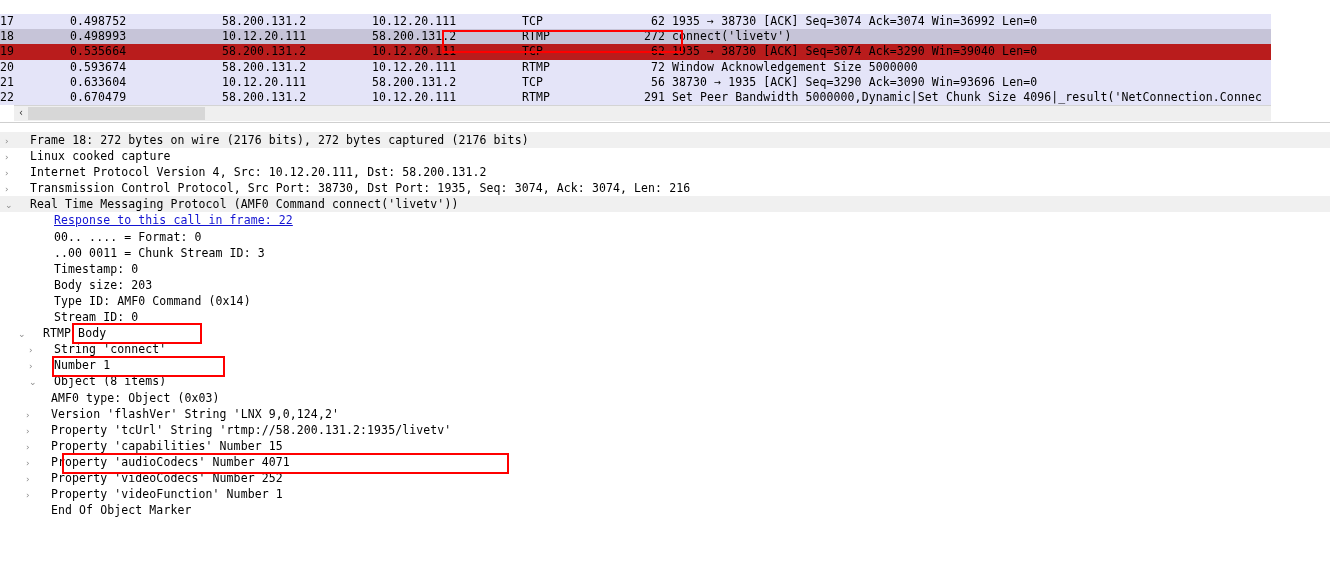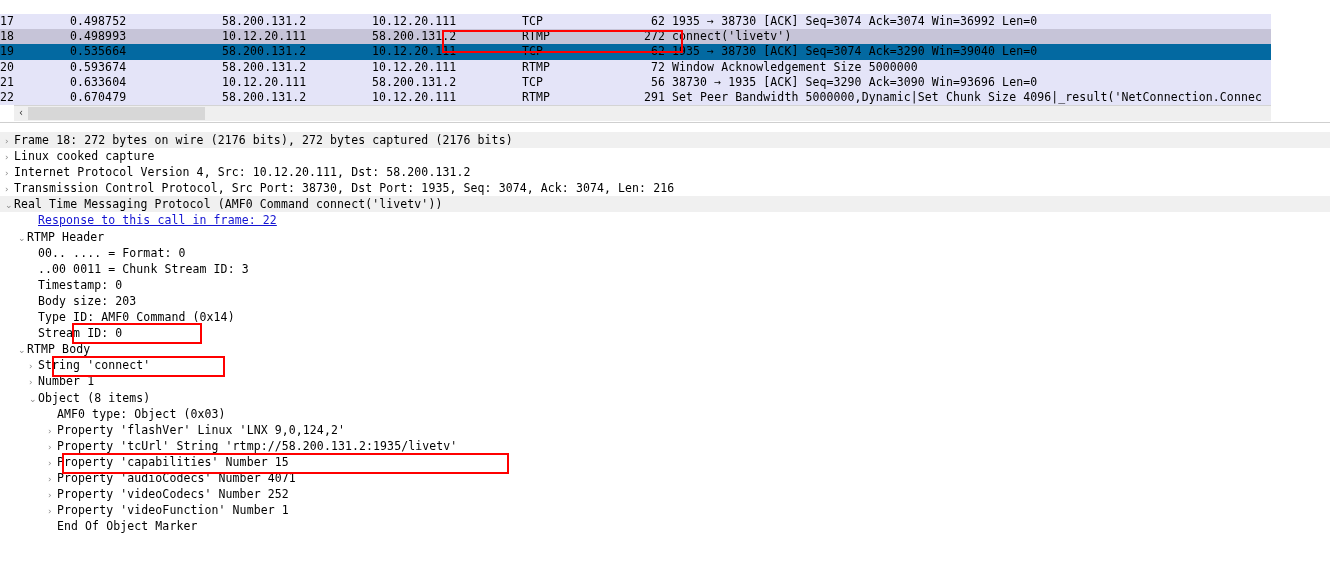--- a/index.html
+++ b/index.html
@@ -37,21 +37,21 @@
   .packet-row {
     position: relative;
     height: 15.2px;
     line-height: 15.2px;
     white-space: nowrap;
     background: #e4e4f8;
     font-size: 11.5px;
     letter-spacing: 0.1px;
   }
   .packet-row.sel   { background: #c6c4d8; padding-left: 32px; }
-  .packet-row.blue  { background: #0369a1; }
+  .packet-row.blue  { background: #b91c1c; }
   .stream-line {
     position: absolute;
     left: 18px;
     top: 0;
     width: 2px;
     height: 91px;
     background: #9a9ab0;
   }
   .stream-dot {
     position: absolute;
@@ -139,31 +139,31 @@
   .tree-row.hl { background: #f0f0f0; }
   .twisty {
     display: inline-block;
     width: 9px;
     color: #8a8a8a;
     font-family: "DejaVu Sans", sans-serif;
     font-size: 9px;
     text-align: left;
   }
   .twisty.none { color: transparent; }
-  .lbl { display: inline-block; }
+  .lbl { display: inline-block; margin-left: 16px; }
   .lnk {
     color: #1414d2;
     text-decoration: underline;
   }
 
   
   .i0 { padding-left: 5px; }
   .i1 { padding-left: 18px; }
   .i2 { padding-left: 29px; }
-  .i3 { padding-left: 48px; }
+  .i3 { padding-left: 26px; }
 
   
   .redbox {
     position: absolute;
     border: 2px solid #ff0000;
     box-sizing: border-box;
     pointer-events: none;
     z-index: 40;
   }
   #redbox-info       { left: 442px; top: 30px;  width: 241px; height: 23px; }
@@ -257,33 +257,32 @@
 <div id="pane-divider"></div>
 
 <div id="packet-detail-pane">
   <div id="detail-tree">
       <div class="tree-row hl"><span class="i0"><span class="twisty">›</span><span class="lbl">Frame 18: 272 bytes on wire (2176 bits), 272 bytes captured (2176 bits)</span></span></div>
       <div class="tree-row"><span class="i0"><span class="twisty">›</span><span class="lbl">Linux cooked capture</span></span></div>
       <div class="tree-row"><span class="i0"><span class="twisty">›</span><span class="lbl">Internet Protocol Version 4, Src: 10.12.20.111, Dst: 58.200.131.2</span></span></div>
       <div class="tree-row"><span class="i0"><span class="twisty">›</span><span class="lbl">Transmission Control Protocol, Src Port: 38730, Dst Port: 1935, Seq: 3074, Ack: 3074, Len: 216</span></span></div>
       <div class="tree-row hl"><span class="i0"><span class="twisty">⌄</span><span class="lbl">Real Time Messaging Protocol (AMF0 Command connect('livetv'))</span></span></div>
       <div class="tree-row"><span class="i2"><span class="twisty none"></span><span class="lbl lnk">Response to this call in frame: 22</span></span></div>
-      <div class="tree-row"><span class="i1"><span class="twisty">⌄</span><span class="lbl">RTMP Header</span></span></div>
       <div class="tree-row"><span class="i2"><span class="twisty none"></span><span class="lbl">00.. .... = Format: 0</span></span></div>
       <div class="tree-row"><span class="i2"><span class="twisty none"></span><span class="lbl">..00 0011 = Chunk Stream ID: 3</span></span></div>
       <div class="tree-row"><span class="i2"><span class="twisty none"></span><span class="lbl">Timestamp: 0</span></span></div>
       <div class="tree-row"><span class="i2"><span class="twisty none"></span><span class="lbl">Body size: 203</span></span></div>
       <div class="tree-row"><span class="i2"><span class="twisty none"></span><span class="lbl">Type ID: AMF0 Command (0x14)</span></span></div>
       <div class="tree-row"><span class="i2"><span class="twisty none"></span><span class="lbl">Stream ID: 0</span></span></div>
       <div class="tree-row"><span class="i1"><span class="twisty">⌄</span><span class="lbl">RTMP Body</span></span></div>
       <div class="tree-row"><span class="i2"><span class="twisty">›</span><span class="lbl">String 'connect'</span></span></div>
       <div class="tree-row"><span class="i2"><span class="twisty">›</span><span class="lbl">Number 1</span></span></div>
       <div class="tree-row"><span class="i2"><span class="twisty">⌄</span><span class="lbl">Object (8 items)</span></span></div>
       <div class="tree-row"><span class="i3"><span class="twisty none"></span><span class="lbl">AMF0 type: Object (0x03)</span></span></div>
-      <div class="tree-row"><span class="i3"><span class="twisty">›</span><span class="lbl">Property 'flashVer' Linux 'LNX 9,0,124,2'</span></span></div>
+      <div class="tree-row"><span class="i3"><span class="twisty">›</span><span class="lbl">Version 'flashVer' String 'LNX 9,0,124,2'</span></span></div>
       <div class="tree-row"><span class="i3"><span class="twisty">›</span><span class="lbl">Property 'tcUrl' String 'rtmp://58.200.131.2:1935/livetv'</span></span></div>
       <div class="tree-row"><span class="i3"><span class="twisty">›</span><span class="lbl">Property 'capabilities' Number 15</span></span></div>
       <div class="tree-row"><span class="i3"><span class="twisty">›</span><span class="lbl">Property 'audioCodecs' Number 4071</span></span></div>
       <div class="tree-row"><span class="i3"><span class="twisty">›</span><span class="lbl">Property 'videoCodecs' Number 252</span></span></div>
       <div class="tree-row"><span class="i3"><span class="twisty">›</span><span class="lbl">Property 'videoFunction' Number 1</span></span></div>
       <div class="tree-row"><span class="i3"><span class="twisty none"></span><span class="lbl">End Of Object Marker</span></span></div>
     </div>
 </div>
 
 <div class="redbox" id="redbox-info"></div>

